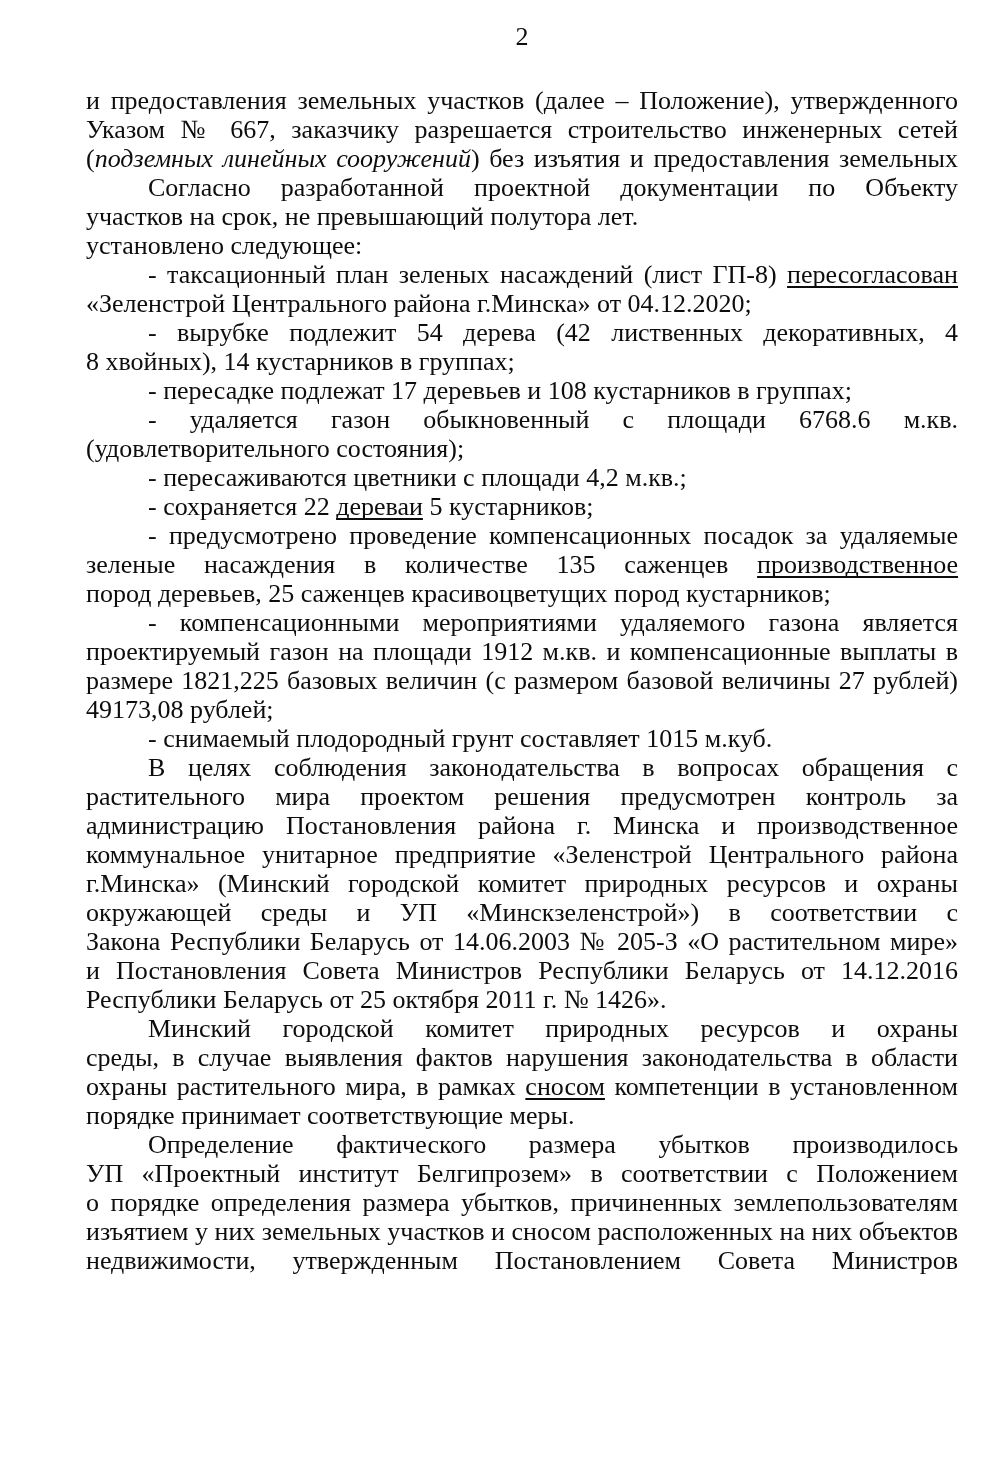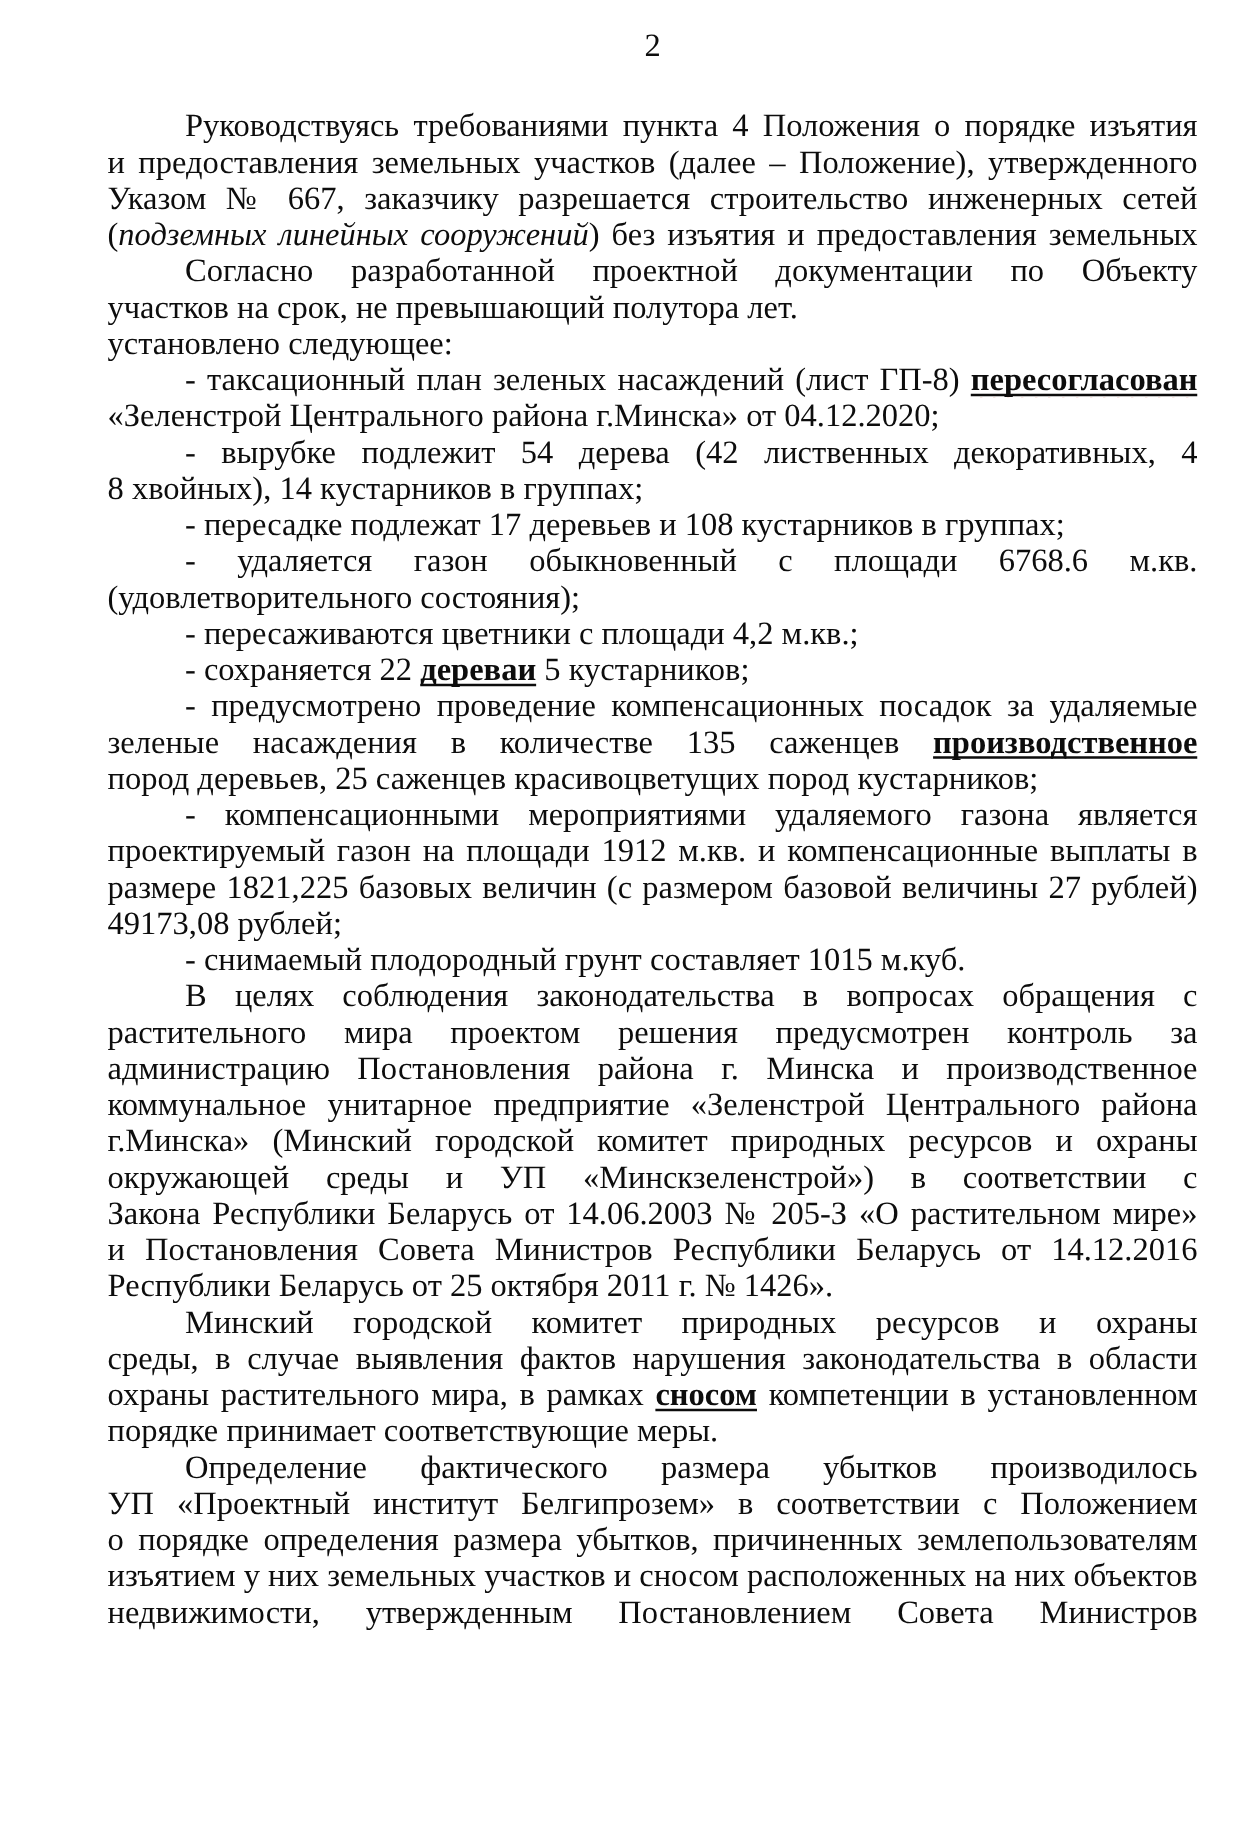--- a/index.html
+++ b/index.html
@@ -45,36 +45,34 @@
   }
   .line.just   { text-align-last: justify; }
   .line.indent { text-indent: 62px; }
   .line i      { }
   .miss {
     text-decoration: underline;
     text-decoration-color: var(--ink, #0d0d0d);
     text-decoration-thickness: 1.5px;
     text-underline-offset: 3px;
     text-decoration-skip-ink: none;
-    font-weight: bold;
   }
   .squiggle {
     text-decoration: underline wavy var(--squiggle, #cc2200);
     text-decoration-thickness: 1.5px;
     text-underline-offset: 6px;
     text-decoration-skip-ink: none;
   }
 </style>
 </head>
 <body style="color: rgb(13, 13, 13); background: rgb(255, 255, 255);">
 
 <div class="page">
   <div class="page-number">2</div>
   <div class="doc-body" id="doc-body">
-      <div class="line just indent">Руководствуясь требованиями пункта 4 Положения о порядке изъятия</div>
       <div class="line just">и предоставления земельных участков (далее – Положение), утвержденного</div>
       <div class="line just">Указом № 667, заказчику разрешается строительство инженерных сетей объекта</div>
       <div class="line just">(<i>подземных линейных сооружений</i>) без изъятия и предоставления земельных</div>
       <div class="line just indent">Согласно разработанной проектной документации по Объекту</div>
       <div class="line">участков на срок, не превышающий полутора лет.</div>
       <div class="line">установлено следующее:</div>
       <div class="line just indent">- таксационный план зеленых насаждений (лист ГП-8) <span class="miss"><span class="squiggle">пересогласован</span></span> УП</div>
       <div class="line">«Зеленстрой Центрального района г.Минска» от 04.12.2020;</div>
       <div class="line just indent">- вырубке подлежит 54 дерева (42 лиственных декоративных, 4 плодовых,</div>
       <div class="line">8 хвойных), 14 кустарников в группах;</div>

